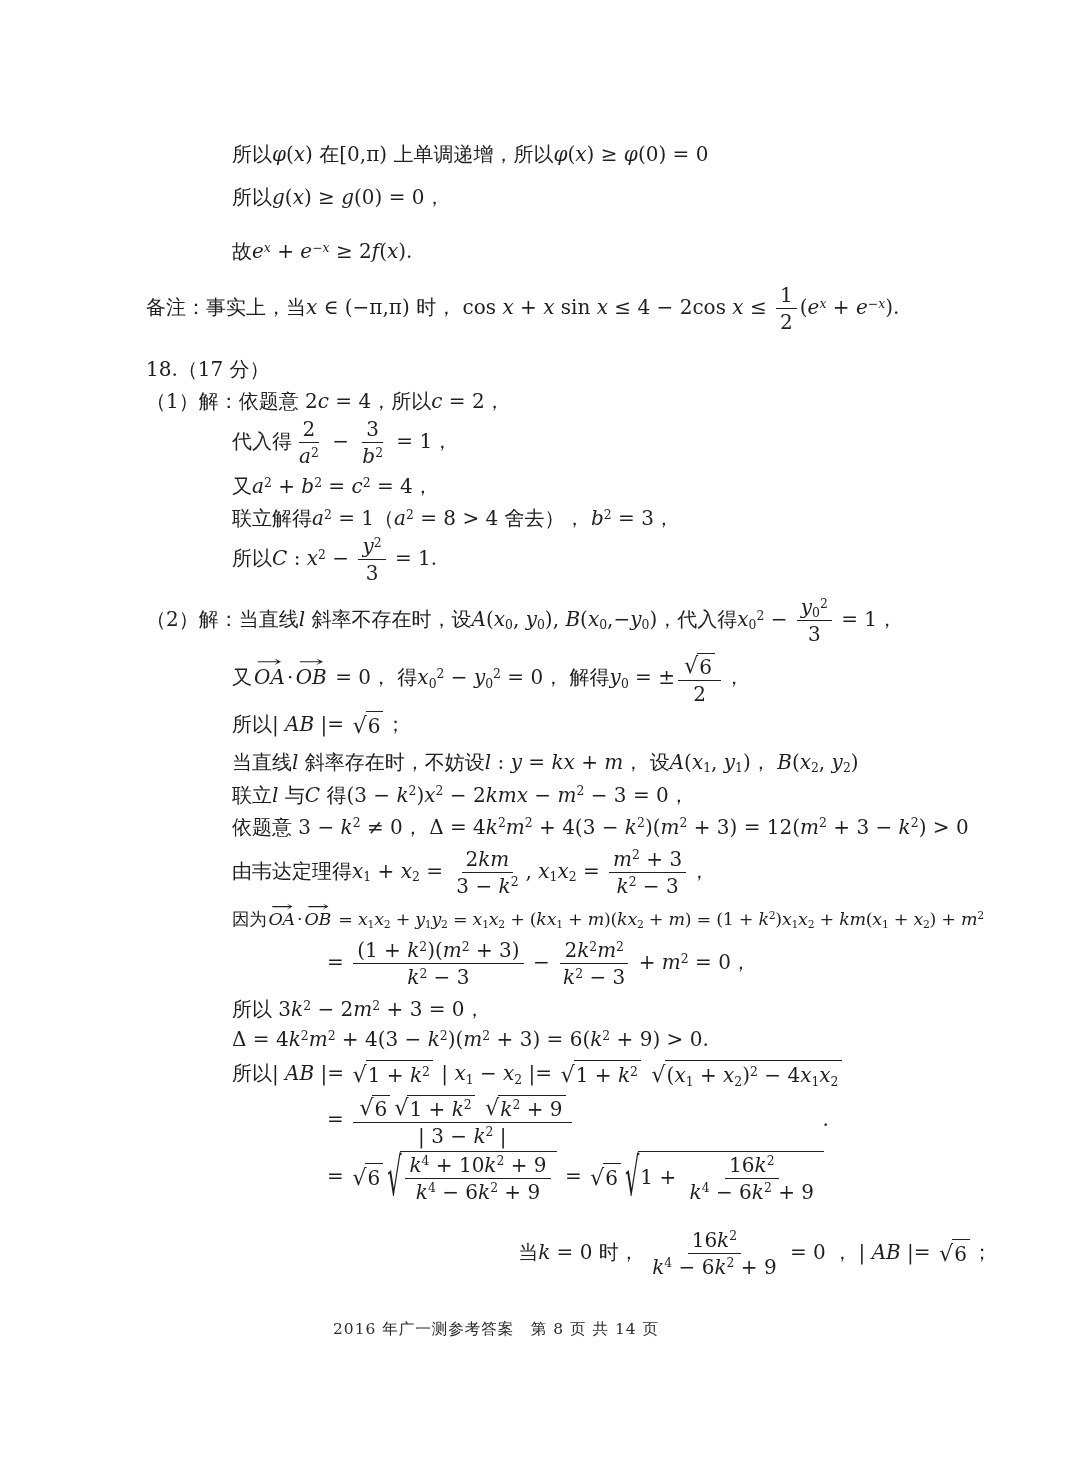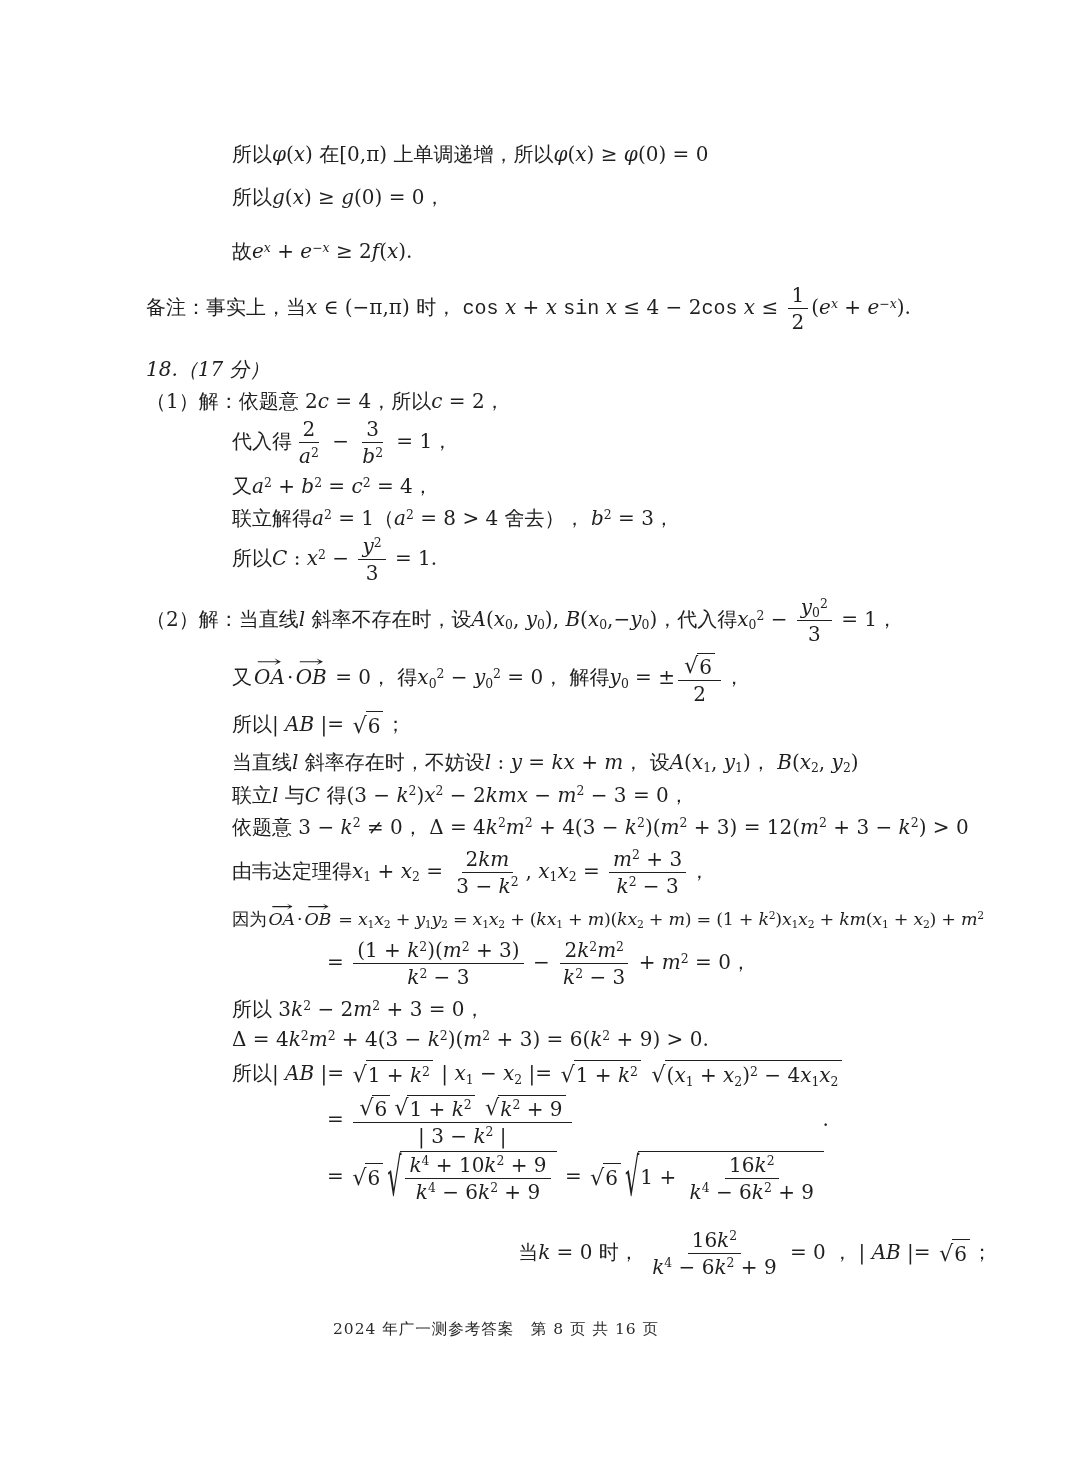--- a/index.html
+++ b/index.html
@@ -22,21 +22,21 @@
   .ind-a{padding-left:146px;}
   .ind-b{padding-left:232px;}
   .ind-c{padding-left:327px;}
 
   
   #l1{margin-top:0;}
   #l2{margin-top:33px;}
   #l3{margin-top:16px;}
   #l4{margin-top:27px;}
   #l5{margin-top:18px;}
-  #l6{margin-top:22px;font-style:italic;}
+  #l6{margin-top:22px;}
   #l7{margin-top:5px;}
   #l8{margin-top:2px;}
   #l9{margin-top:5px;}
   #l10{margin-top:5px;}
   #l11{margin-top:2px;}
   #l12{margin-top:10px;}
   #l13{margin-top:6px;}
   #l14{margin-top:5px;}
   #l15{margin-top:9px;}
   #l16{margin-top:6px;}
@@ -46,21 +46,21 @@
   #l20{margin-top:7px;}
   #l21{margin-top:7px;}
   #l22{margin-top:3px;}
   #l23{margin-top:7px;}
   #l24{margin-top:5px;}
   #l25{margin-top:3px;}
   #l26{margin-top:24px;text-align:right;}
 
   
   .it{font-style:italic;}
-  .fn{font-style:normal;font-family:Liberation Mono, monospace;}
+  .fn{font-style:normal;}
   .sup{font-size:0.62em;position:relative;top:-0.5em;line-height:0;}
   .sub{font-size:0.62em;position:relative;top:0.28em;line-height:0;}
   .frac{
     display:inline-flex;flex-direction:column;align-items:center;
     vertical-align:middle;margin:0 3px;line-height:1.2;
   }
   .frac>.num{padding:0 4px 1px 4px;border-bottom:1.5px solid #1f1f1f;}
   .frac>.den{padding:1px 4px 0 4px;}
   .sqrt{display:inline-flex;align-items:stretch;vertical-align:middle;margin:0 2px;}
   .rsign{display:flex;align-items:center;line-height:1;font-size:1.12em;}
@@ -192,14 +192,14 @@
             </span></span>
         </span></div>
       <div class="line ind-b" id="l26">当<span class="it">k</span> = 0 时， <span class="frac">
           <span class="num">16<span class="it">k</span><span class="sup">2</span></span>
           <span class="den"><span class="it">k</span><span class="sup">4</span> − 6<span class="it">k</span><span class="sup">2</span> + 9</span>
         </span> = 0 ， | <span class="it">AB</span> |= <span class="sqrt">
           <span class="rsign">√</span>
           <span class="scontent">6</span>
         </span>；</div>
     </div>
-  <div class="footer">2024 年广一测参考答案　第 8 页 共 16 页</div>
+  <div class="footer">2016 年广一测参考答案　第 8 页 共 14 页</div>
 </div>
 
 </body></html>

